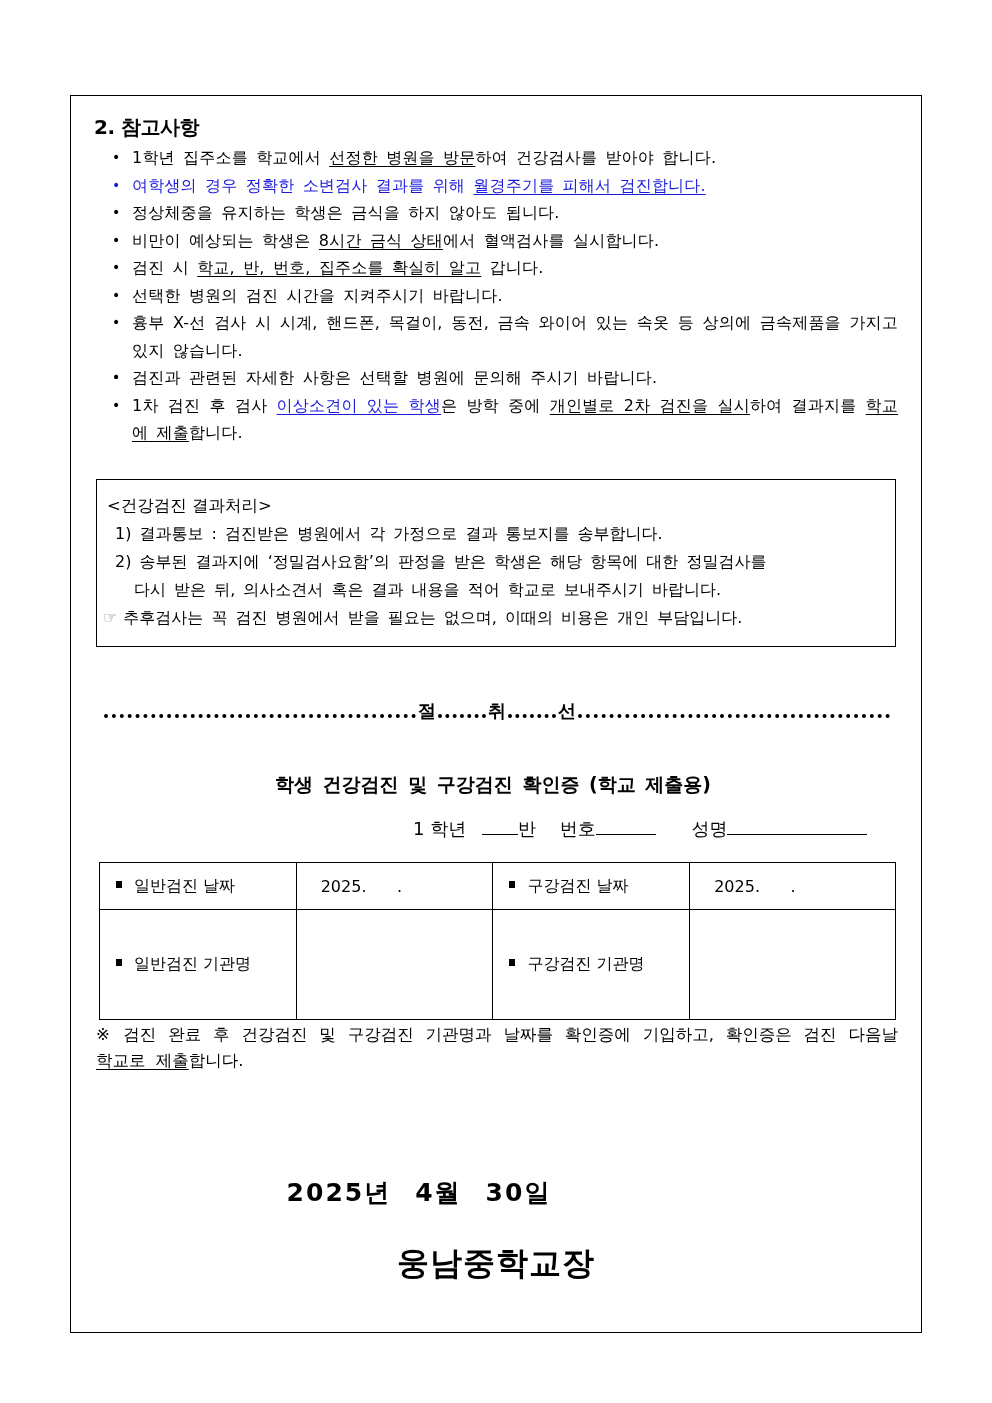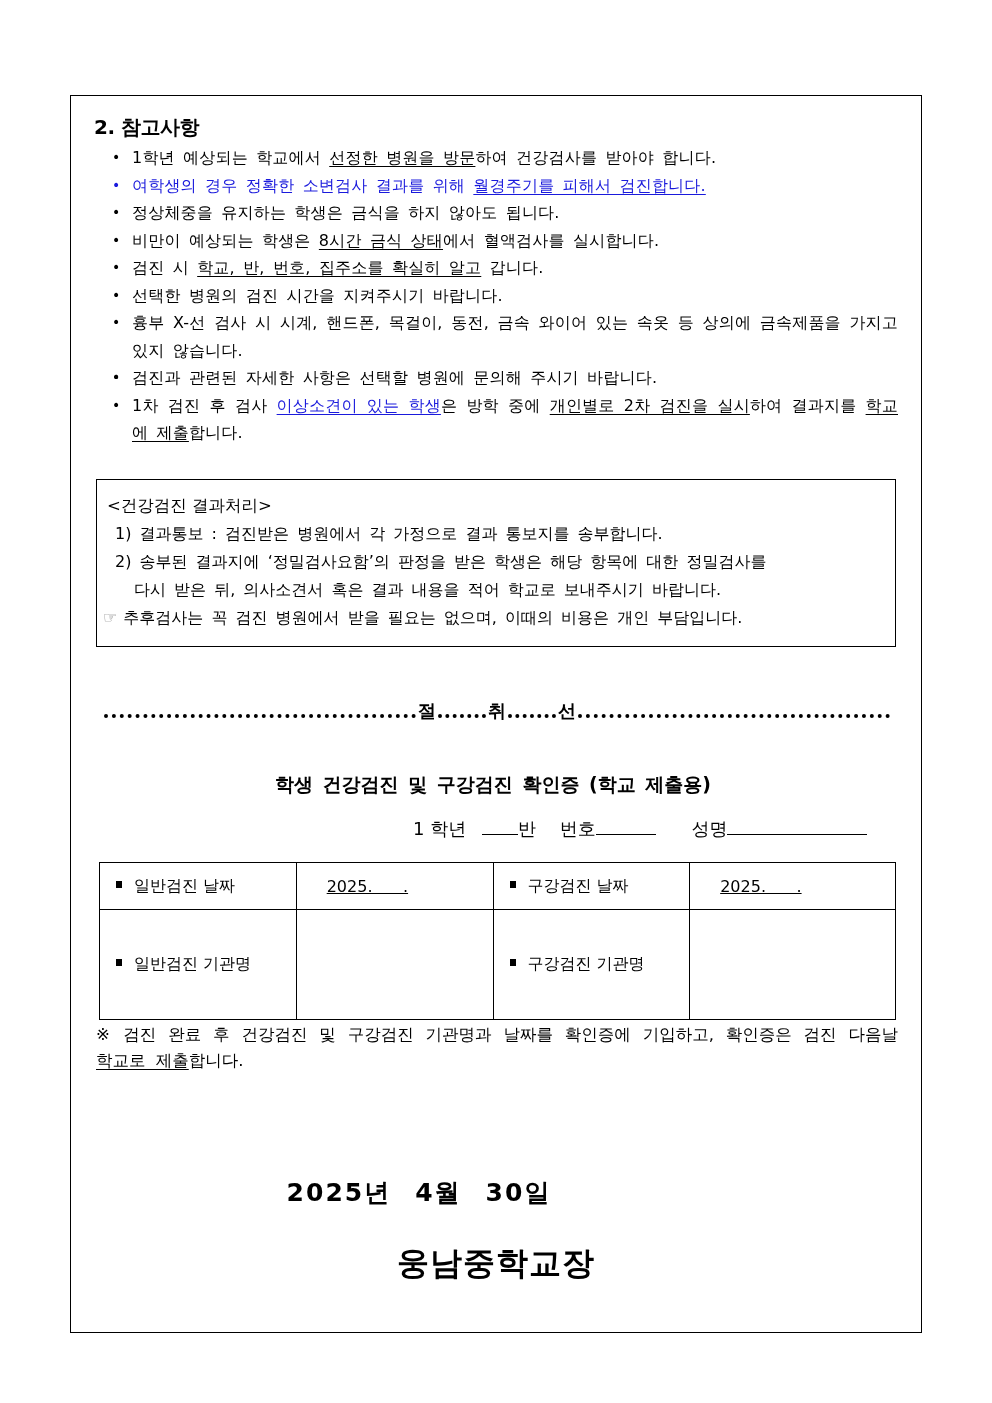--- a/index.html
+++ b/index.html
@@ -51,21 +51,21 @@
   }
   .student-line .blank { display: inline-block; border-bottom: 1px solid #000; height: 18px; vertical-align: baseline; }
   .confirm-table {
     position: absolute; left: 99px; top: 862px; width: 797px; border-collapse: collapse;
   }
   .confirm-table td {
     border: 1.5px solid #000; font-size: 16px; vertical-align: middle; padding-left: 16px;
   }
   .confirm-table tr.r1 td { height: 47px; }
   .confirm-table tr.r2 td { height: 110px; }
-  .confirm-table td.val { padding-left: 30px; text-decoration: underline; }
+  .confirm-table td.val { padding-left: 24px; }
   .sq { display: inline-block; width: 6px; height: 7px; background: #000; margin-right: 12px; vertical-align: middle; position: relative; top: -2px; }
   .footnote {
     position: absolute; left: 96px; top: 1022px; width: 802px; font-size: 16.5px;
     line-height: 26px; text-align: justify; text-align-last: left; word-spacing: 5px;
   }
   .sign-date {
     position: absolute; left: 0; top: 1176px; width: 840px; text-align: center;
     font-size: 25px; font-weight: bold; letter-spacing: 2px; padding-right: 2px;
   }
   .sign-date span { margin: 0 12px; }
@@ -75,21 +75,21 @@
   }
 </style>
 </head>
 <body>
 
 <div class="frame"></div>
 
 <div class="section-title">2. 참고사항</div>
 
 <ul class="notes" id="notes">
-    <li><span class="bullet">•</span><span>1학년 예상되는 학교에서 </span><span class="u">선정한 병원을 방문</span><span>하여 건강검사를 받아야 합니다.</span></li>
+    <li><span class="bullet">•</span><span>1학년 집주소를 학교에서 </span><span class="u">선정한 병원을 방문</span><span>하여 건강검사를 받아야 합니다.</span></li>
     <li class="blue"><span class="bullet">•</span><span>여학생의 경우 정확한 소변검사 결과를 위해 </span><span class="u">월경주기를 피해서 검진합니다.</span></li>
     <li><span class="bullet">•</span><span>정상체중을 유지하는 학생은 금식을 하지 않아도 됩니다.</span></li>
     <li><span class="bullet">•</span><span>비만이 예상되는 학생은 </span><span class="u">8시간 금식 상태</span><span>에서 혈액검사를 실시합니다.</span></li>
     <li><span class="bullet">•</span><span>검진 시 </span><span class="u">학교, 반, 번호, 집주소를 확실히 알고</span><span> 갑니다.</span></li>
     <li><span class="bullet">•</span><span>선택한 병원의 검진 시간을 지켜주시기 바랍니다.</span></li>
     <li class="justify"><span class="bullet">•</span><span>흉부 X-선 검사 시 시계, 핸드폰, 목걸이, 동전, 금속 와이어 있는 속옷 등 상의에 금속제품을 가지고 있지 않습니다.</span></li>
     <li><span class="bullet">•</span></li>
     <li><span class="bullet">•</span><span>검진과 관련된 자세한 사항은 선택할 병원에 문의해 주시기 바랍니다.</span></li>
     <li class="justify"><span class="bullet">•</span><span>1차 검진 후 검사 </span><span class="u blue-text">이상소견이 있는 학생</span><span>은 방학 중에 </span><span class="u">개인별로 2차 검진을 실시</span><span>하여 결과지를 </span><span class="u">학교에 제출</span><span>합니다.</span></li>
   </ul>

